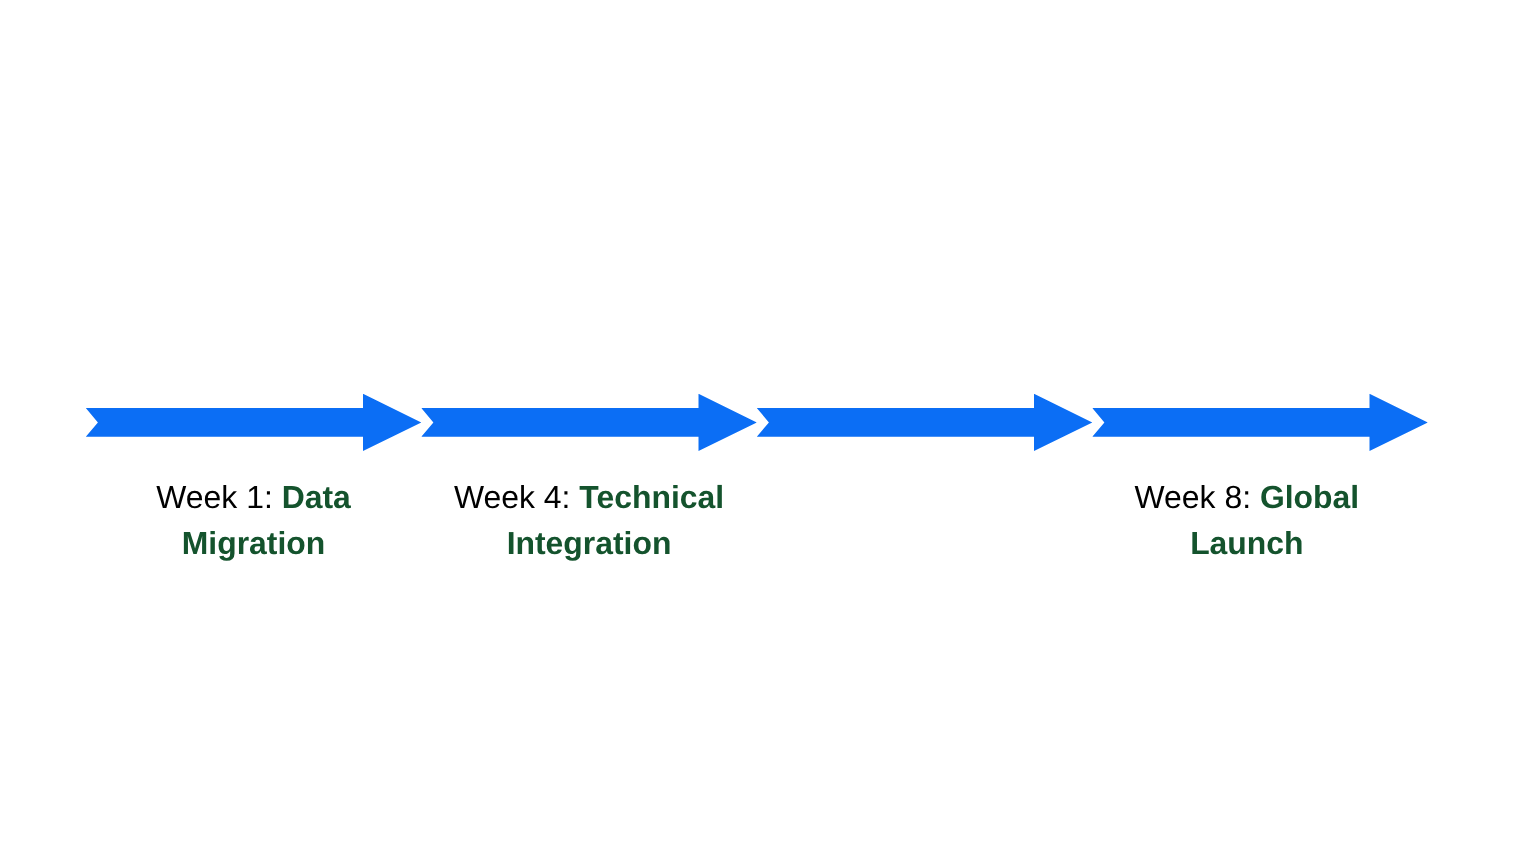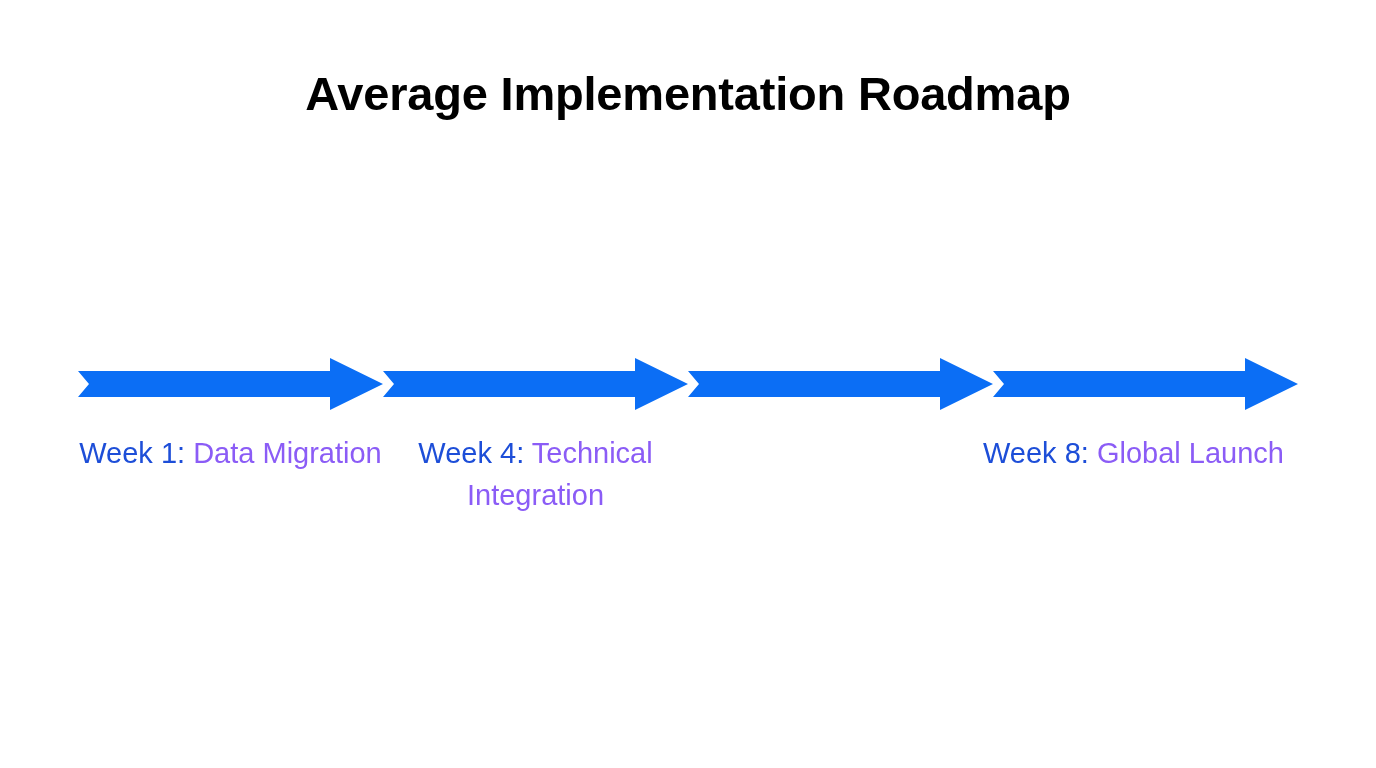--- a/index.html
+++ b/index.html
@@ -75,32 +75,32 @@
   .stage-label {
     position: absolute;
     top: 0;
     text-align: center;
     font-size: 29px;
     line-height: 42px;
     color: #5f6368;
   }
 
   .stage-label .stage-week {
-    color: #1d4ed8;
+    color: #000000;
   }
   .stage-label .stage-desc {
-    color: #8b5cf6;
+    color: #14532d;
+    font-weight: bold;
   }
 </style>
 </head>
 <body>
 
 <div class="slide">
 
-  <div class="title">Average Implementation Roadmap</div>
 
   <div class="roadmap">
     <div class="arrow-track">
 
       <div class="stage-arrow" style="left:0px; width:305px;">
         <svg viewBox="0 0 305 52" preserveAspectRatio="none" aria-hidden="true">
           <path d="M0,13 L11,26 L0,39 L252,39 L252,52 L305,26 L252,0 L252,13 Z" fill="#0B6EF5"></path>
         </svg>
       </div>
 

